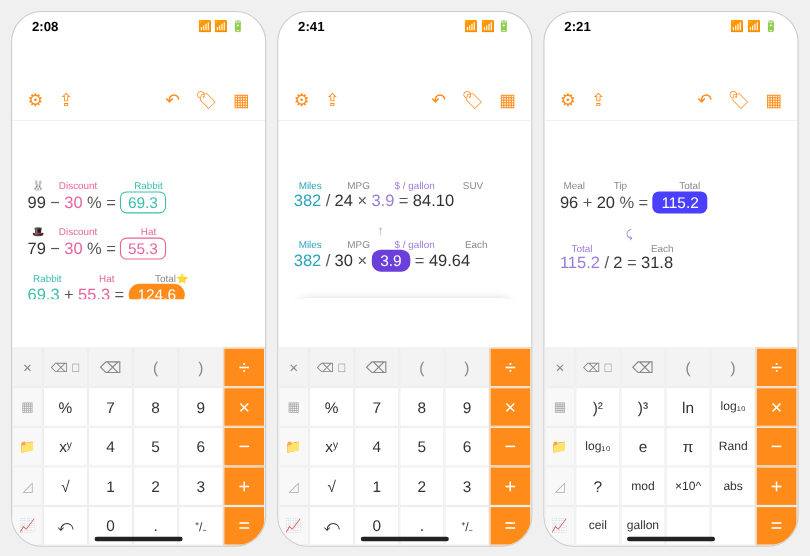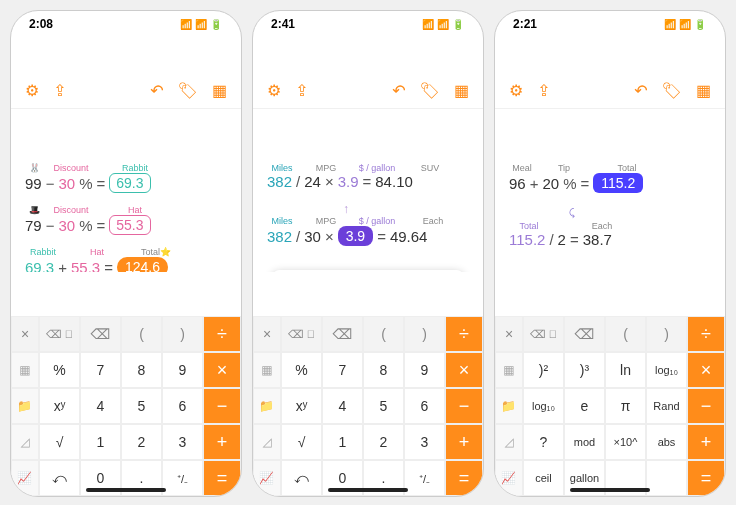--- a/index.html
+++ b/index.html
@@ -276,21 +276,21 @@
       <div class="labelrow">
         <span class="lab txt-purple" style="width: 40px;">Total</span>
         <span class="lab " style="width: 30px;"></span>
         <span class="lab txt-gray" style="width: 30px;">Each</span>
       </div>
       <div class="row">
         <span class="val txt-purple ">115.2</span>
         <span class="op  ">/</span>
         <span class="val  ">2</span>
         <span class="op  ">=</span>
-        <span class="val  ">38.7</span>
+        <span class="val  ">31.8</span>
       </div>
       <div style="height: 8px;"></div>
     </div>
     <div class="keyboard">
       <div class="key key-top">×</div>
       <div class="key key-top key-sm">⌫ ⃞</div>
       <div class="key key-top">⌫</div>
       <div class="key key-top">(</div>
       <div class="key key-top">)</div>
       <div class="key key-top key-op">÷</div>

